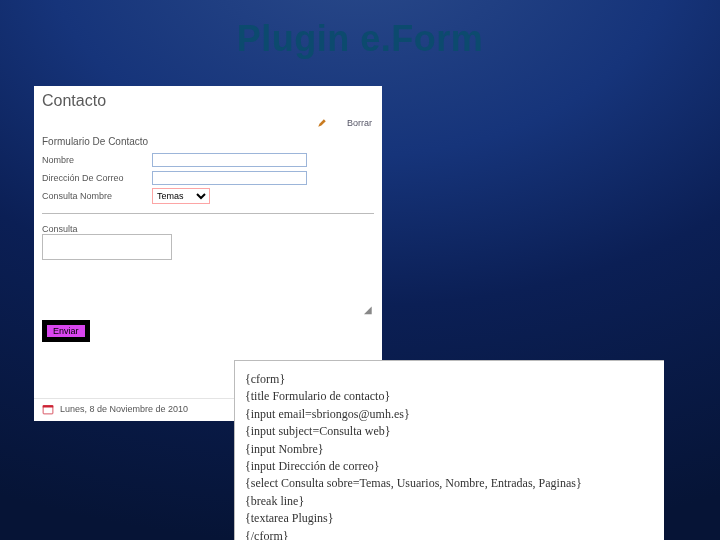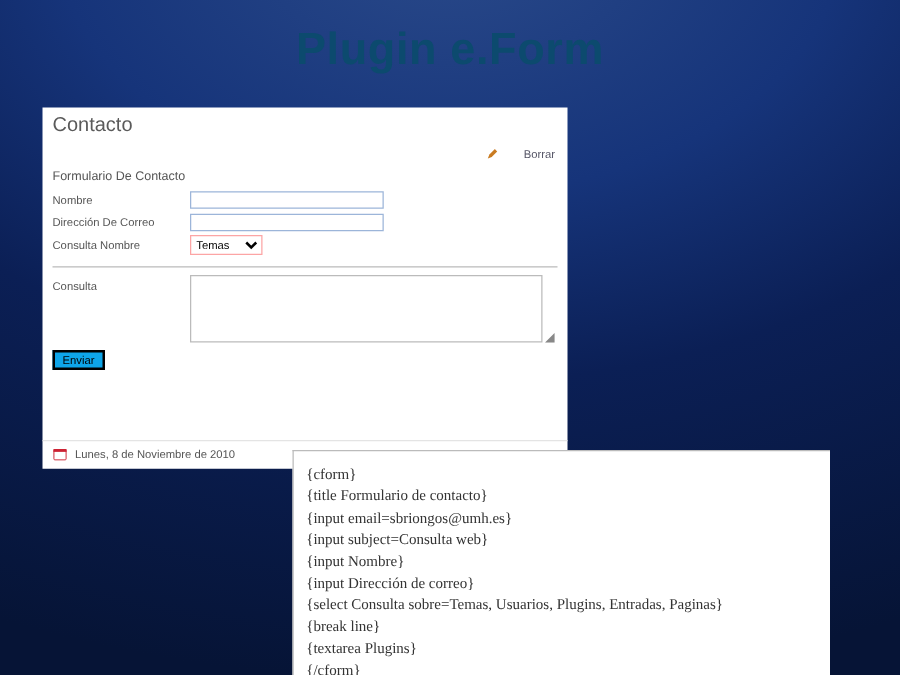--- a/index.html
+++ b/index.html
@@ -16,21 +16,21 @@
     font-weight: 700;
     padding-top: 18px;
     letter-spacing: 0.5px;
   }
 
   
   .form-panel {
     position: absolute;
     left: 34px;
     top: 86px;
-    width: 420px;
+    width: 348px;
     background: #fff;
     font-size: 10px;
     color: #555;
   }
   .page-header {
     font-size: 16px;
     color: #5a5a5a;
     padding: 6px 8px 6px 8px;
     font-weight: 400;
   }
@@ -66,21 +66,21 @@
     height: 16px;
     border: 1px solid #fca5a5;
     font-size: 9px;
     background: #fff;
   }
   .hr {
     border: none;
     border-top: 1px solid #bbb;
     margin: 8px 0 6px 0;
   }
-  .textarea-row { display: flex; align-items: flex-start; }
+  .textarea-row { display: flex; align-items: flex-start; flex-direction: column; }
   .textarea-row .label { width: 110px; font-size: 9px; color: #555; padding-top: 4px; }
   .textarea-row textarea {
     flex: 1;
     height: 54px;
     border: 1px solid #bbb;
     font-size: 9px;
     padding: 2px;
     background: #fff;
     resize: none;
   }
@@ -88,22 +88,22 @@
     align-self: flex-end;
     width: 10px; height: 10px;
     margin-left: 2px; margin-top: 44px;
     color: #888; font-size: 10px;
   }
 
   .submit-row { padding: 6px 0 8px 0; }
   .submit-row input[type="submit"] {
     font-size: 9px;
     padding: 1px 6px;
-    border: 2px solid #000000;
-    background: #0ea5e9;
+    border: 5px solid #000000;
+    background: #d946ef;
   }
 
   .date-bar {
     display: flex;
     align-items: center;
     gap: 6px;
     padding: 4px 8px 6px 8px;
     border-top: 1px solid #e4e4e4;
     margin-top: 40px;
   }
@@ -187,17 +187,17 @@
   </div>
 </div>
 
 <div class="code-panel">
   <div>{cform}</div>
   <div>{title Formulario de contacto}</div>
   <div>{input email=sbriongos@umh.es}</div>
   <div>{input subject=Consulta web}</div>
   <div>{input Nombre}</div>
   <div>{input Dirección de correo}</div>
-  <div>{select Consulta sobre=Temas, Usuarios, Plugins, Entradas, Paginas}</div>
+  <div>{select Consulta sobre=Temas, Usuarios, Nombre, Entradas, Paginas}</div>
   <div>{break line}</div>
   <div>{textarea Plugins}</div>
   <div>{/cform}</div>
 </div>
 
 </body></html>

